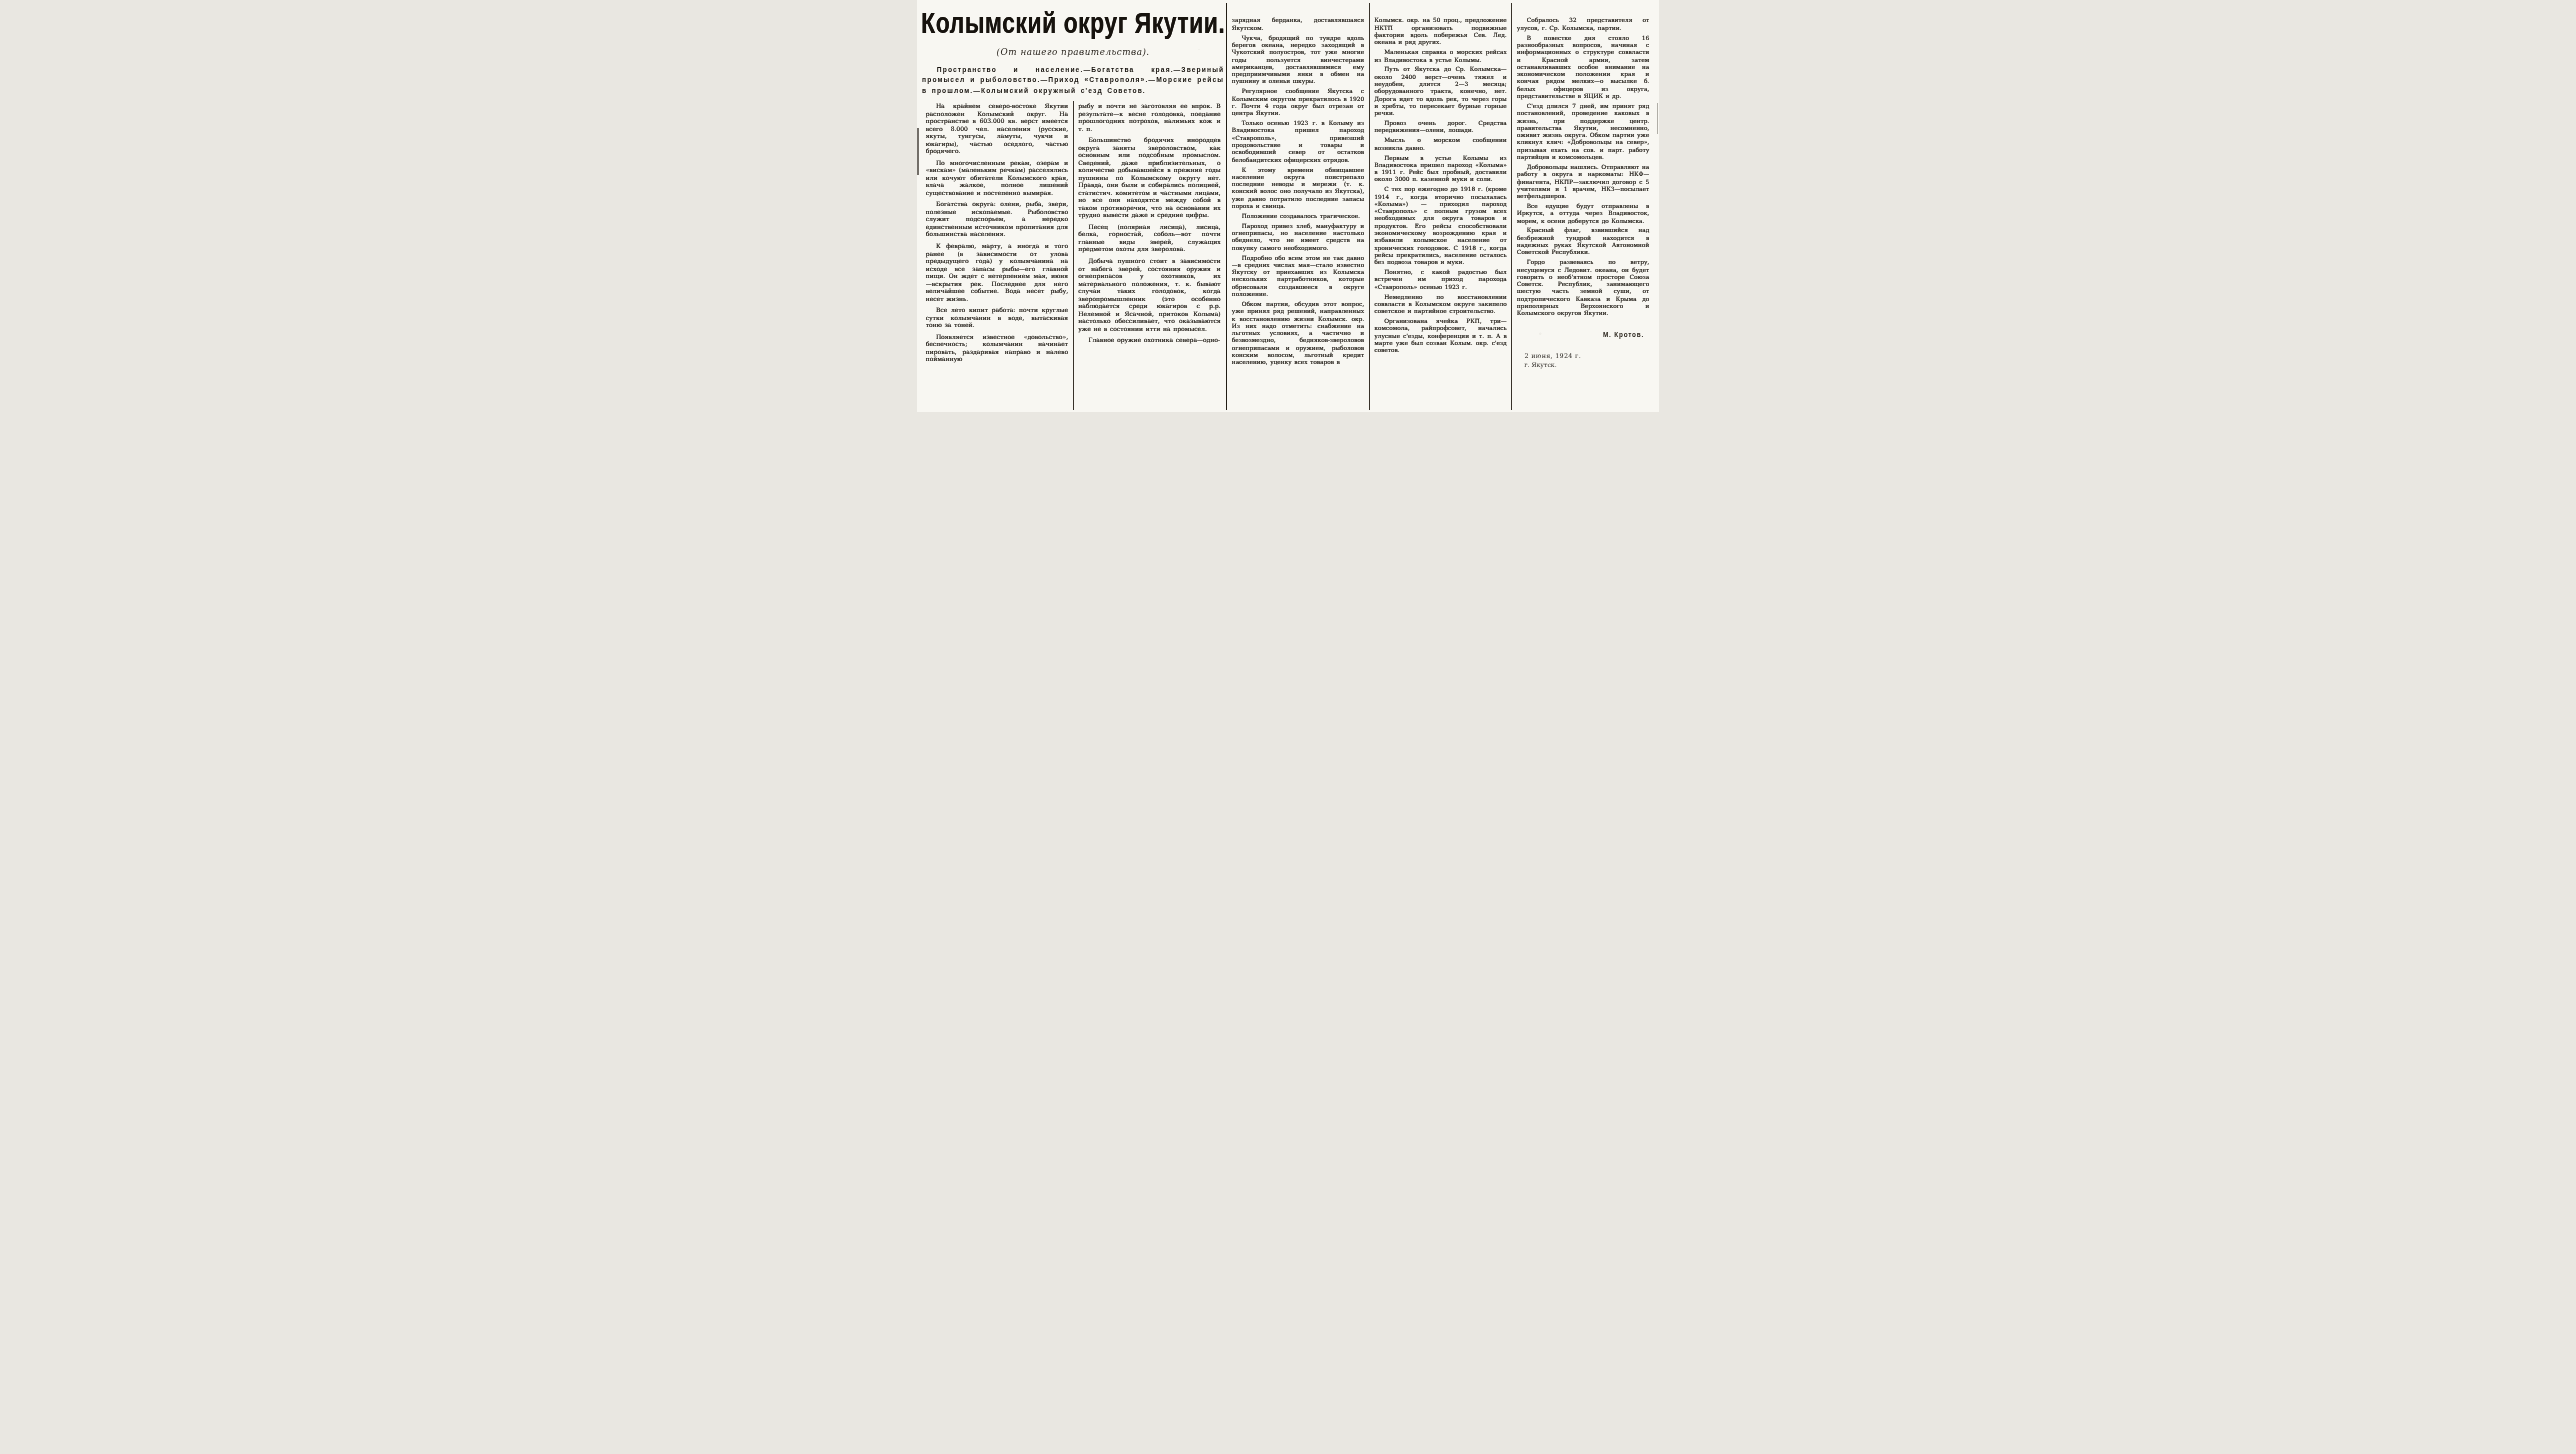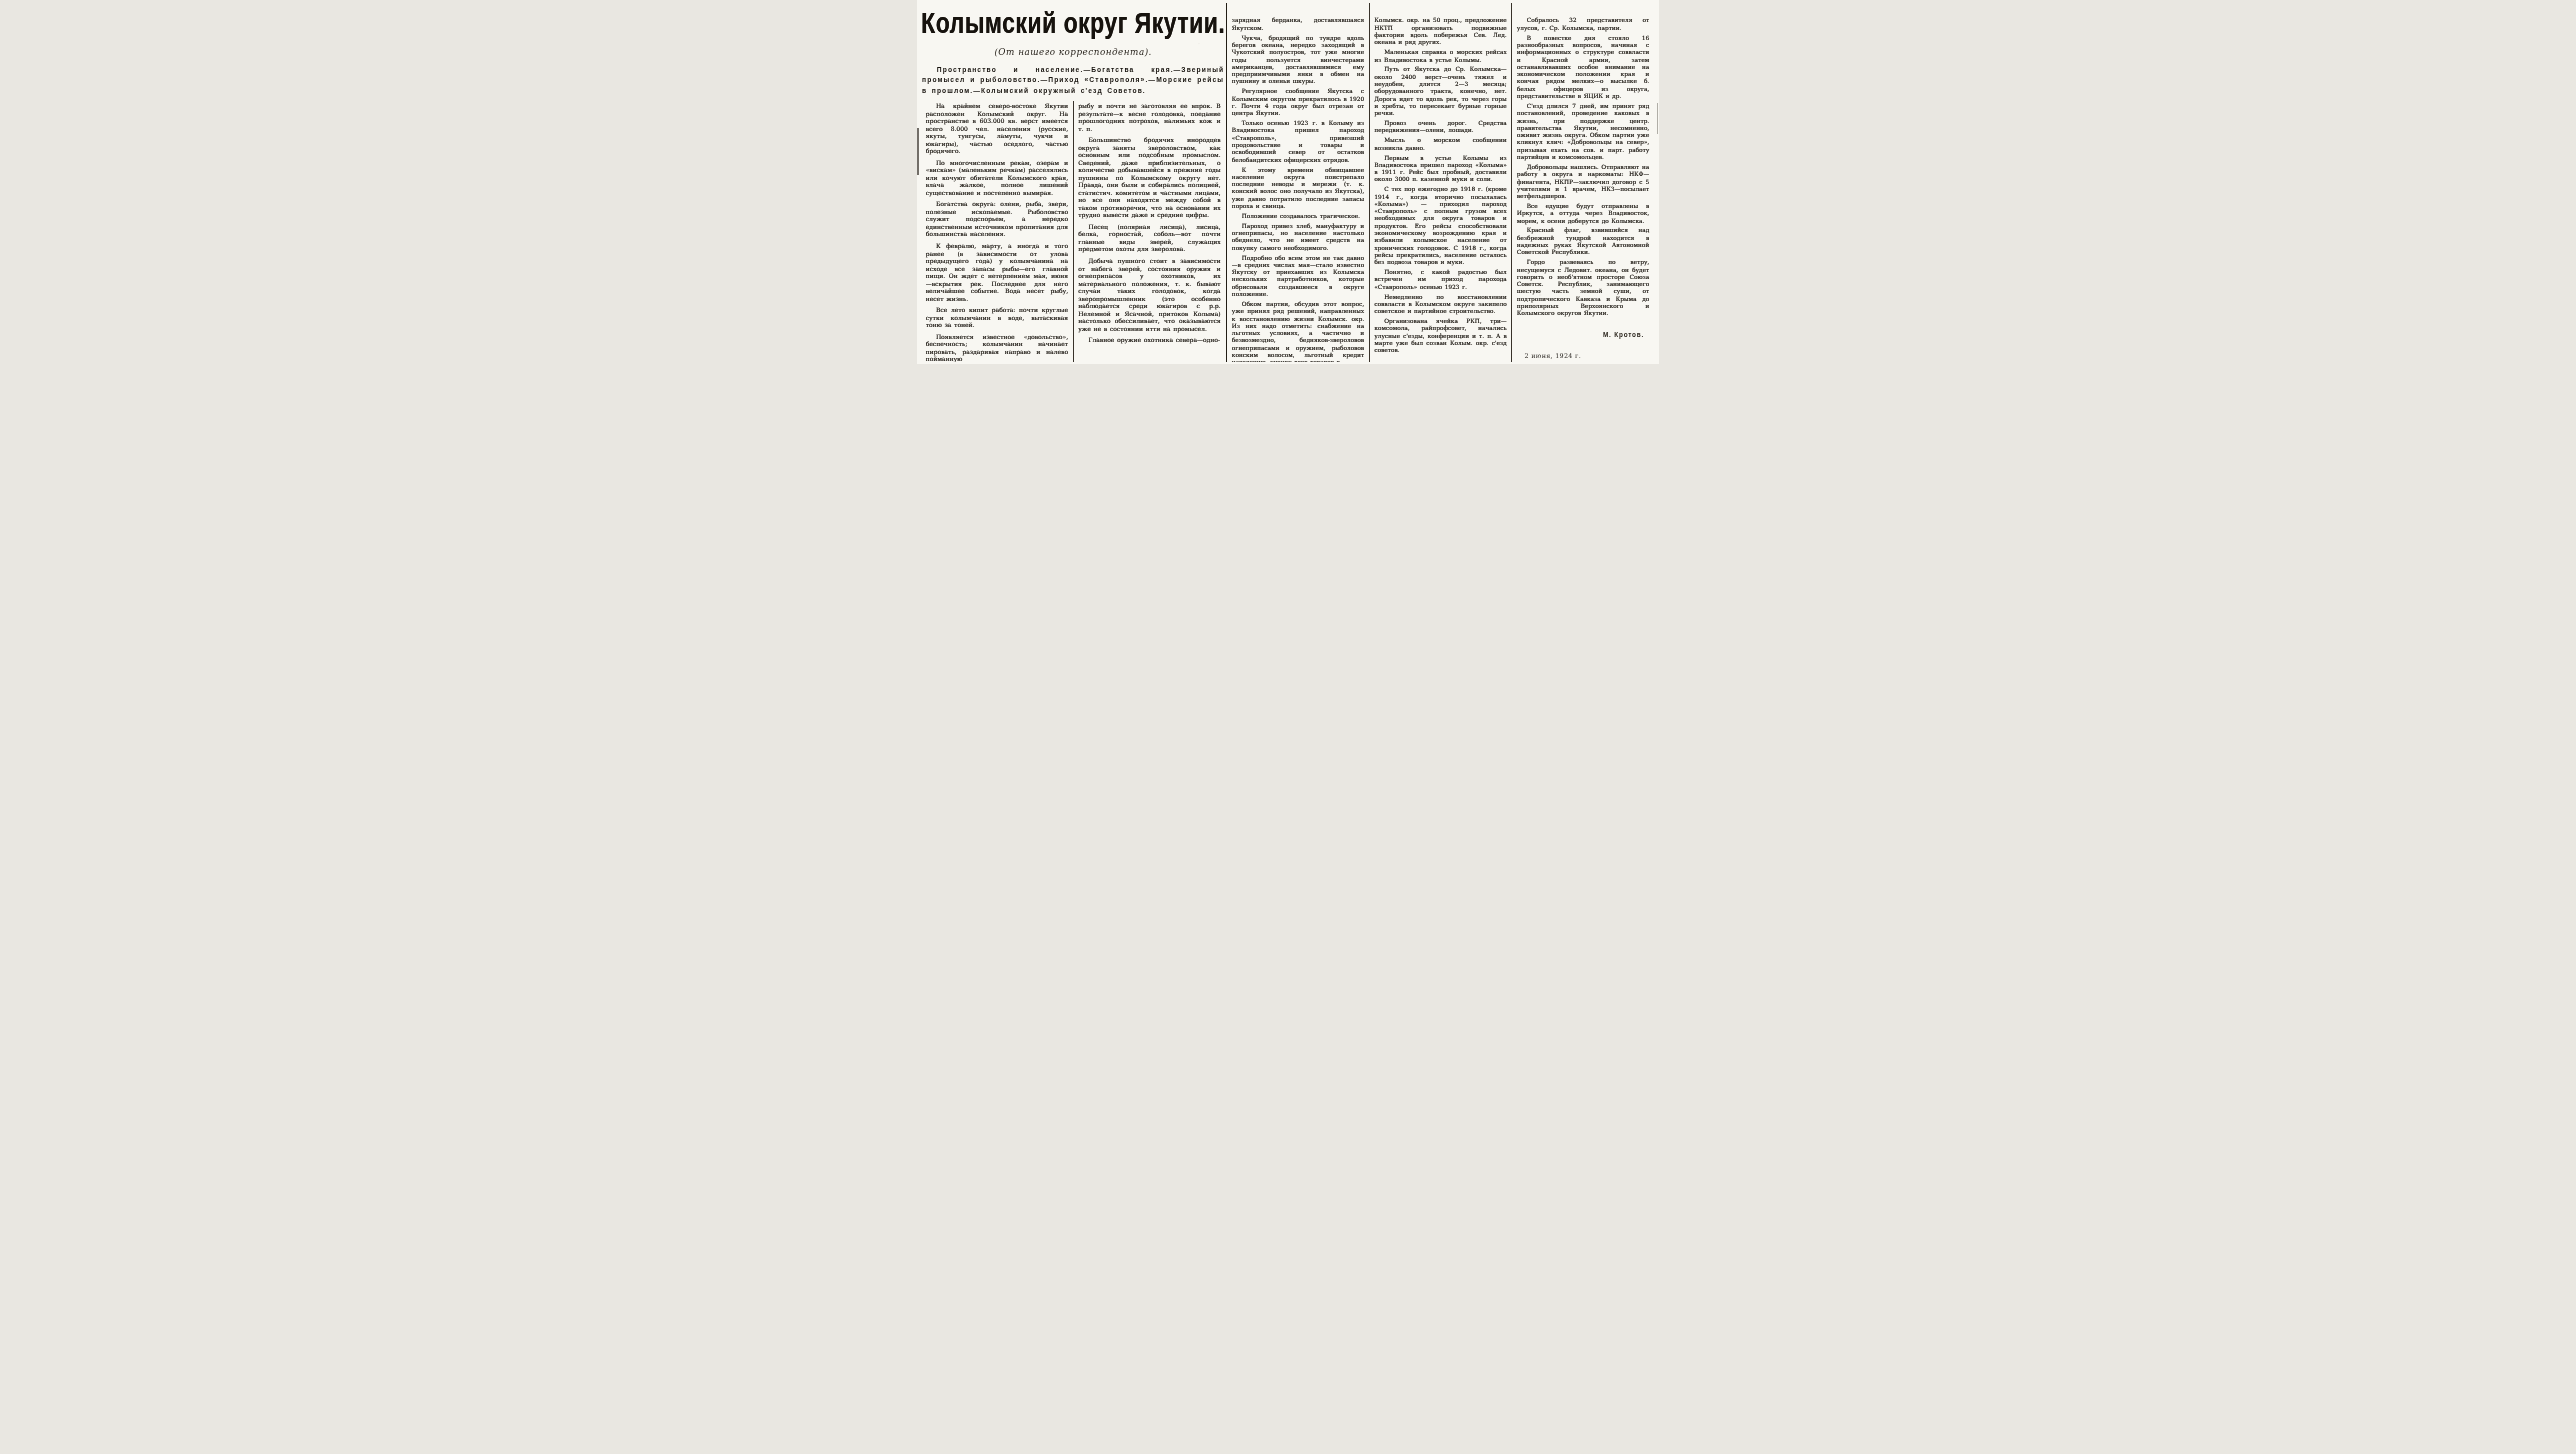--- a/index.html
+++ b/index.html
@@ -3,21 +3,21 @@
 <meta charset="utf-8">
 <style>
   html, body {
     margin: 0;
     padding: 0;
     background: #e9e7e1;
   }
   .page {
     position: relative;
     width: 742px;
-    height: 364px;
+    height: 412px;
     margin: 0 auto;
     background:
       radial-gradient(circle at 18% 72%, rgba(90,80,65,0.05) 0 1px, transparent 1.5px),
       radial-gradient(circle at 63% 28%, rgba(90,80,65,0.04) 0 1px, transparent 1.5px),
       radial-gradient(circle at 84% 81%, rgba(90,80,65,0.05) 0 1px, transparent 1.5px),
       radial-gradient(circle at 38% 12%, rgba(90,80,65,0.04) 0 0.5px, transparent 1px),
       #f8f7f2;
     color: #211d18;
     font-family: "DejaVu Serif", "Liberation Serif", serif;
     overflow: hidden;
@@ -111,21 +111,21 @@
   }
 </style>
 </head>
 <body>
 
 <div class="page">
   <div class="row">
 
     <div class="left-block">
       <h1 class="headline">Колымский округ Якутии.</h1>
-      <div class="subtitle">(От нашего корреспондента).</div>
+      <div class="subtitle">(От нашего правительства).</div>
       <div class="deck">Пространство и население.—Богатства края.—Звериный промысел и рыболовство.—Приход «Ставрополя».—Морские рейсы в прошлом.—Колымский окружный с'езд Советов.</div>
       <div class="two-cols">
         <div class="col body12">
             <p>На крайнем северо-востоке Якутии расположен Колымский округ. На пространстве в 603.000 кв. верст имеется всего 8.000 чел. населения (русские, якуты, тунгусы, ламуты, чукчи и юкагиры), частью оседлого, частью бродячего.</p>
             <p>По многочисленным рекам, озерам и «вискам» (маленьким речкам) расселялись или кочуют обитатели Колымского края, влача жалкое, полное лишений существование и постепенно вымирая.</p>
             <p>Богатства округа: олени, рыба, звери, полезные ископаемые. Рыболовство служит подспорьем, а нередко единственным источником пропитания для большинства населения.</p>
             <p>К февралю, марту, а иногда и того ранее (в зависимости от улова предыдущего года) у колымчанина на исходе все запасы рыбы—его главной пищи. Он ждет с нетерпением мая, июня—вскрытия рек. Последнее для него величайшее событие. Вода несет рыбу, несет жизнь.</p>
             <p>Все лето кипит работа: почти круглые сутки колымчанин в воде, вытаскивая тоню за тоней.</p>
             <p>Появляется известное «довольство», беспечность; колымчанин начинает пировать, раздаривая направо и налево пойманную</p>
           </div>

